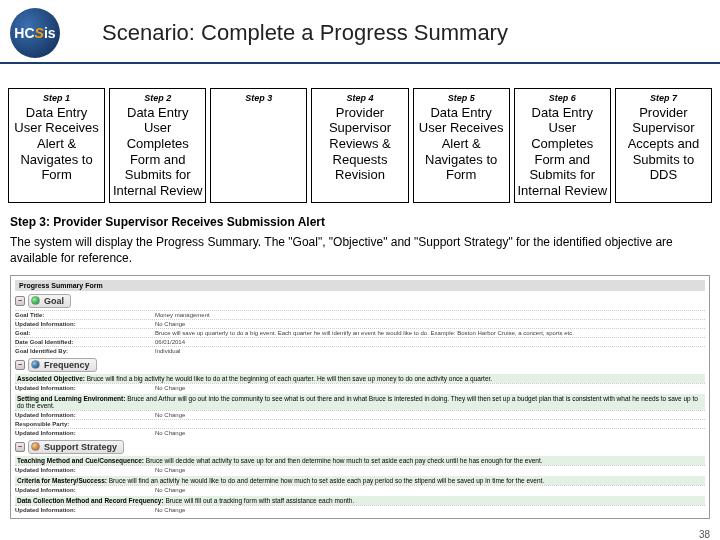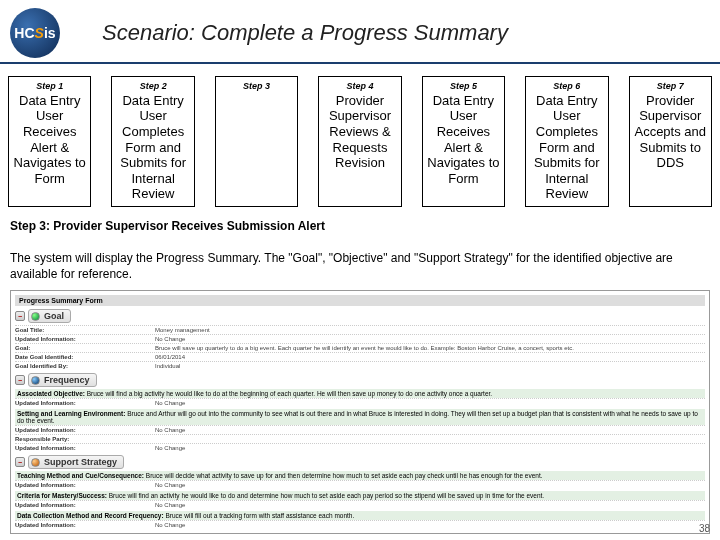--- a/index.html
+++ b/index.html
@@ -1,41 +1,41 @@
 <!DOCTYPE html>
 <html><head>
 <meta charset="utf-8">
 <style>
 * { box-sizing: border-box; margin: 0; padding: 0; }
 body { width: 720px; height: 540px; font-family: Arial, sans-serif; background: #fff; position: relative; }
 .header { display: flex; align-items: center; padding: 8px 10px 4px; border-bottom: 2px solid #1a3d6d; gap: 30px; }
 .logo { width: 50px; height: 50px; border-radius: 50%; background: radial-gradient(circle at 35% 35%, #3a6fb0, #0d2850); display: flex; align-items: center; justify-content: center; color: #fff; font-weight: bold; font-size: 14px; margin-right: 12px; }
 .logo-inner { position: relative; }
 .logo-s { color: #f59e0b; font-style: italic; }
-.title { font-size: 22px; color: #222; font-style: italic; }
-.steps { display: flex; gap: 20px; padding: 12px 8px 8px; }
+.title { font-size: 22px; color: #222; }
+.steps { display: flex; gap: 4px; padding: 24px 8px 8px; }
 .step { flex: 1; border: 1px solid #000; padding: 4px 2px; text-align: center; font-size: 9px; line-height: 1.2; }
 .step-label { font-style: italic; font-weight: bold; margin-bottom: 1px; font-size: 9px; }
 .step-desc { font-size: 13px; }
 .subtitle { font-size: 12px; font-weight: bold; padding: 4px 10px 6px; }
-.body-text { font-size: 12px; padding: 0 10px 8px; line-height: 1.3; margin-top: 12px; }
+.body-text { font-size: 12px; padding: 0 10px 8px; line-height: 1.3; }
 .form-area { margin: 0 10px; border: 1px solid #999; padding: 4px; font-size: 6px; }
 .form-title-bar { background: #ddd; padding: 2px 4px; font-weight: bold; font-size: 7px; margin-bottom: 2px; }
 .section-hdr { display: flex; align-items: center; margin: 3px 0 2px; }
 .min-icon { width: 10px; height: 10px; border: 1px solid #888; border-radius: 2px; display: inline-flex; align-items: center; justify-content: center; font-size: 7px; background: linear-gradient(#eee,#ccc); margin-right: 3px; color: #a00; font-weight: bold; }
 .badge { display: inline-flex; align-items: center; border: 1px solid #aaa; border-radius: 3px; padding: 1px 6px 1px 2px; background: linear-gradient(#f5f5f5,#e0e0e0); font-size: 9px; font-weight: bold; color: #333; }
 .badge-dot { width: 9px; height: 9px; border-radius: 50%; margin-right: 4px; border: 1px solid #888; }
 .dot-green { background: radial-gradient(circle at 30% 30%, #8f8, #083); }
 .dot-blue { background: radial-gradient(circle at 30% 30%, #8cf, #036); }
 .dot-orange { background: radial-gradient(circle at 30% 30%, #fc8, #b50); }
 .row { display: flex; border-top: 1px dotted #ccc; padding: 1px 0; }
 .row .lab { width: 140px; font-weight: bold; font-size: 6px; color: #333; }
 .row .val { flex: 1; font-size: 6px; color: #444; }
 .sub-sec { font-weight: bold; font-size: 6.5px; margin-top: 2px; padding: 1px 2px; background: #e3f0e3; }
-.pagenum { position: absolute; bottom: 6px; right: 10px; font-size: 10px; color: #555; text-align: center; }
+.pagenum { position: absolute; bottom: 0; right: 10px; font-size: 10px; color: #555; text-align: center; }
 </style>
 </head>
 <body>
 
 <div class="header">
   <div class="logo">
     <span class="logo-inner"><span>HC</span><span class="logo-s">S</span><span>is</span></span>
   </div>
   <div class="title">Scenario: Complete a Progress Summary</div>
 </div>

